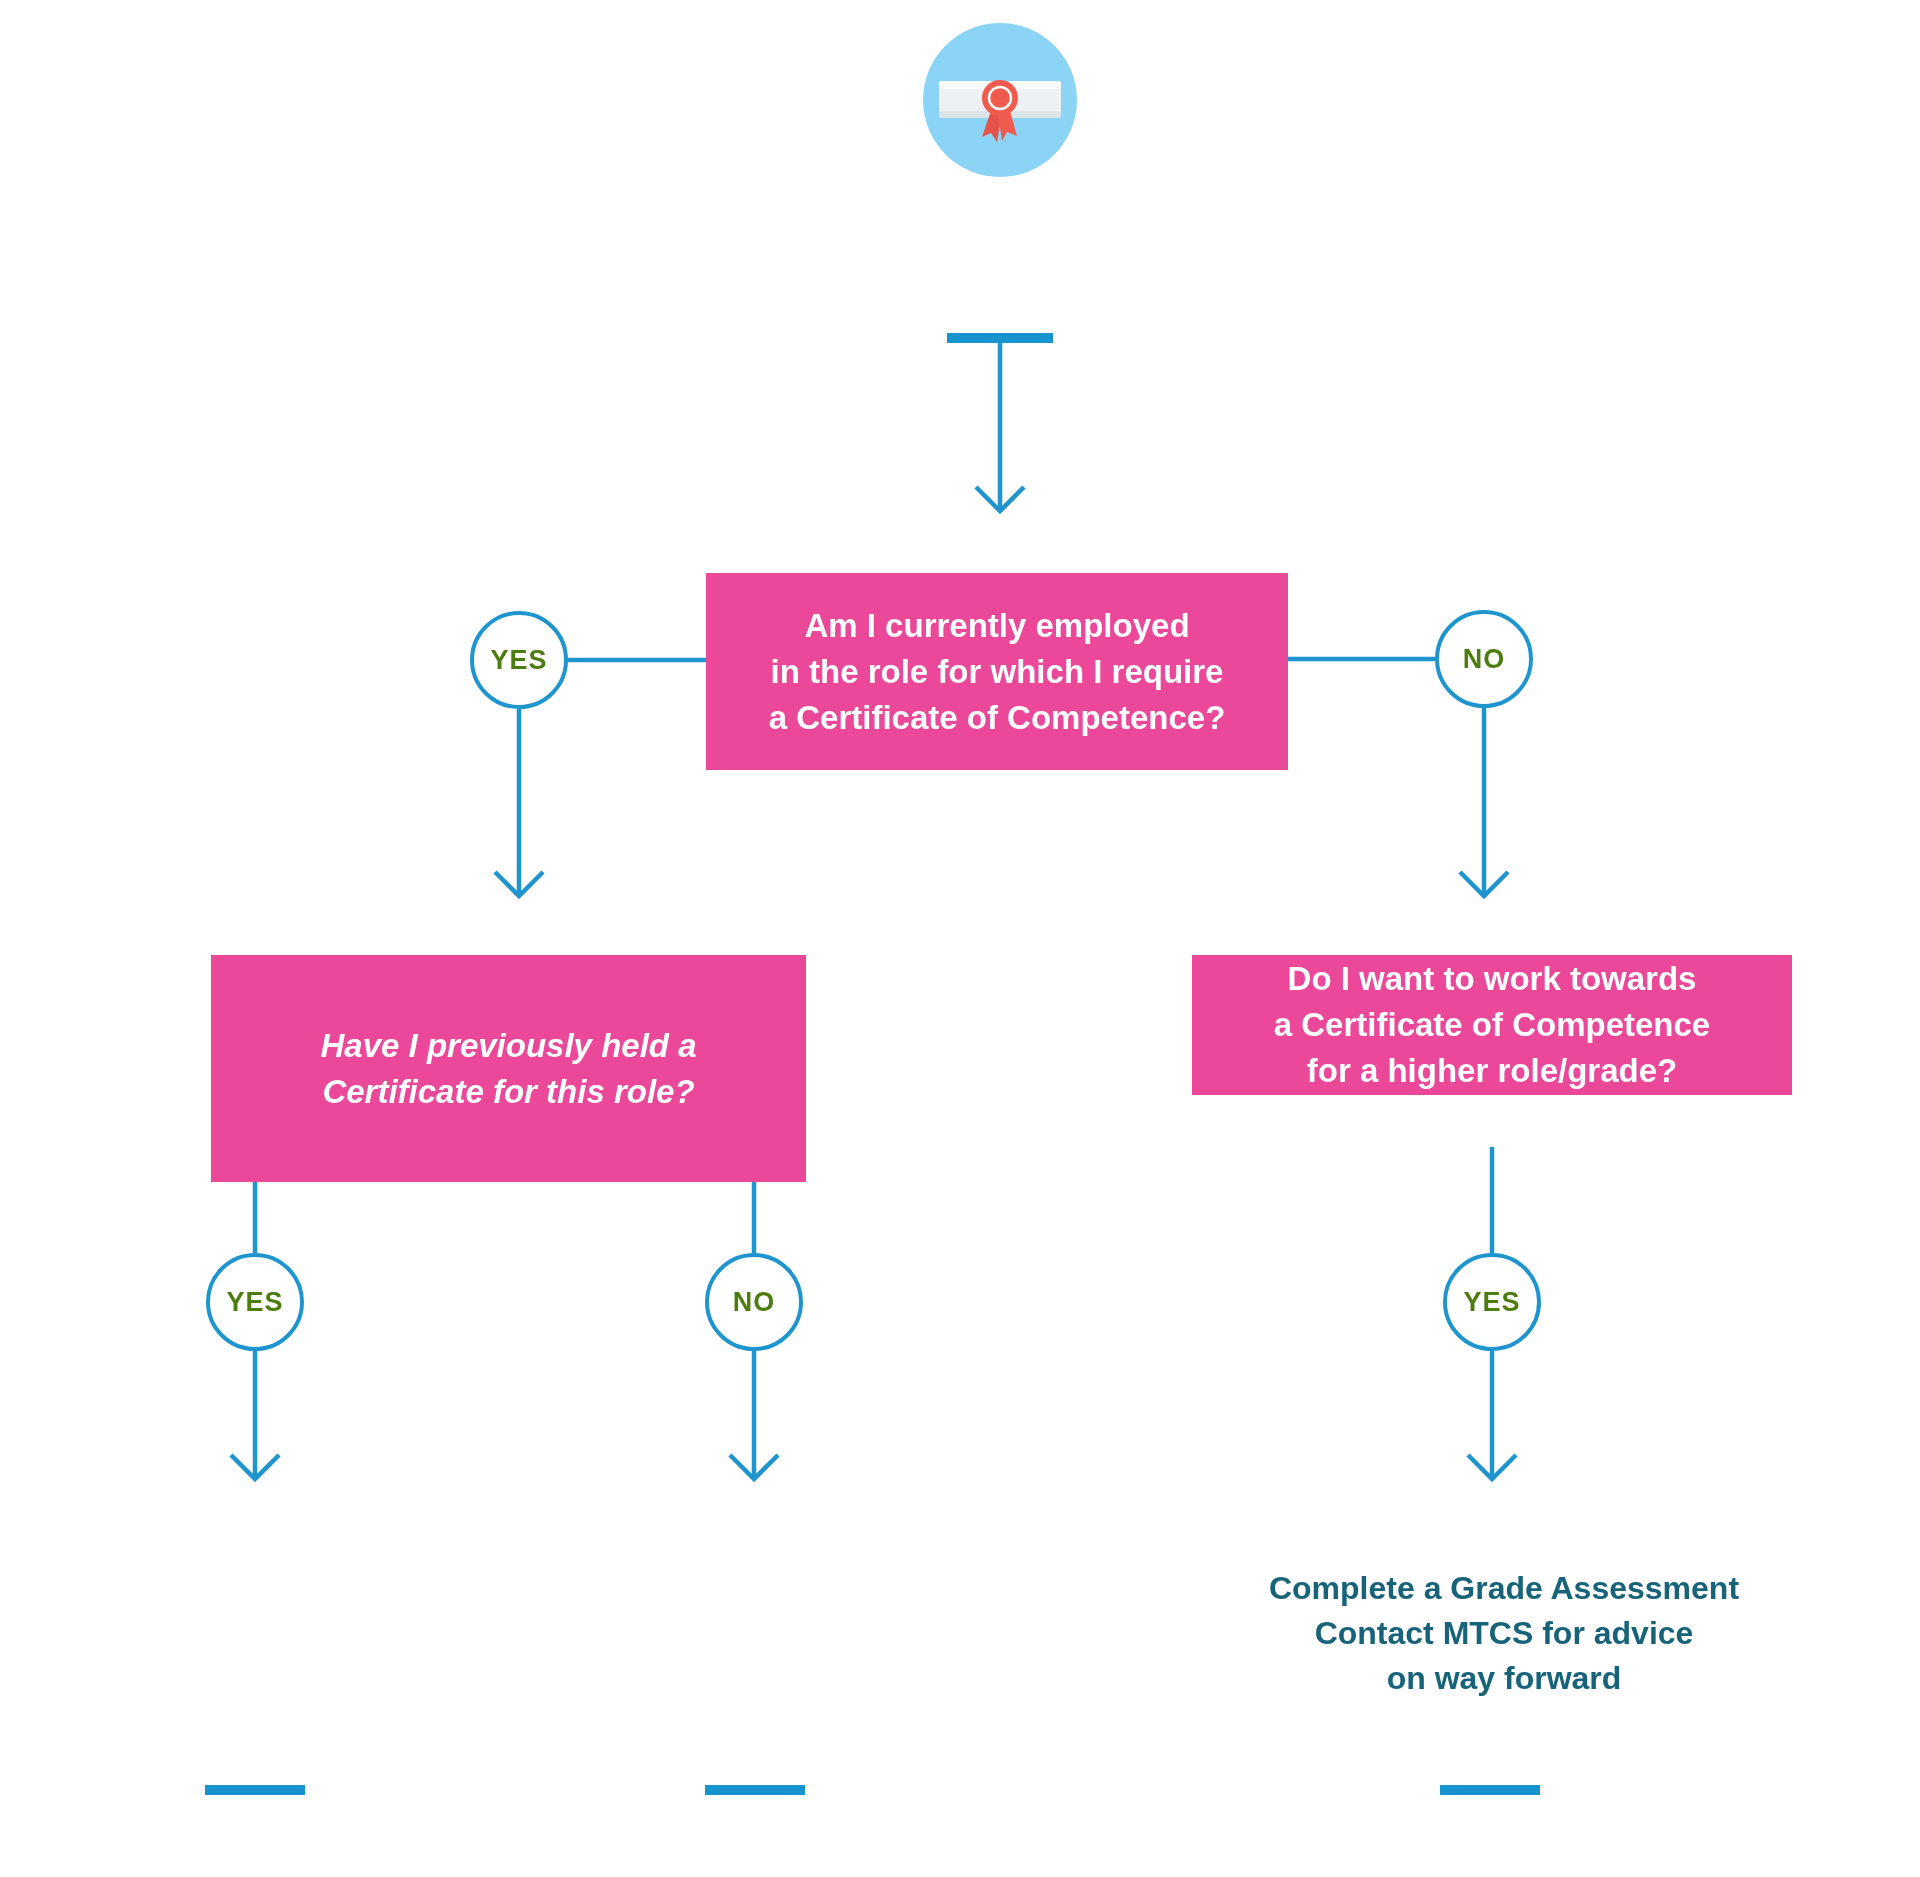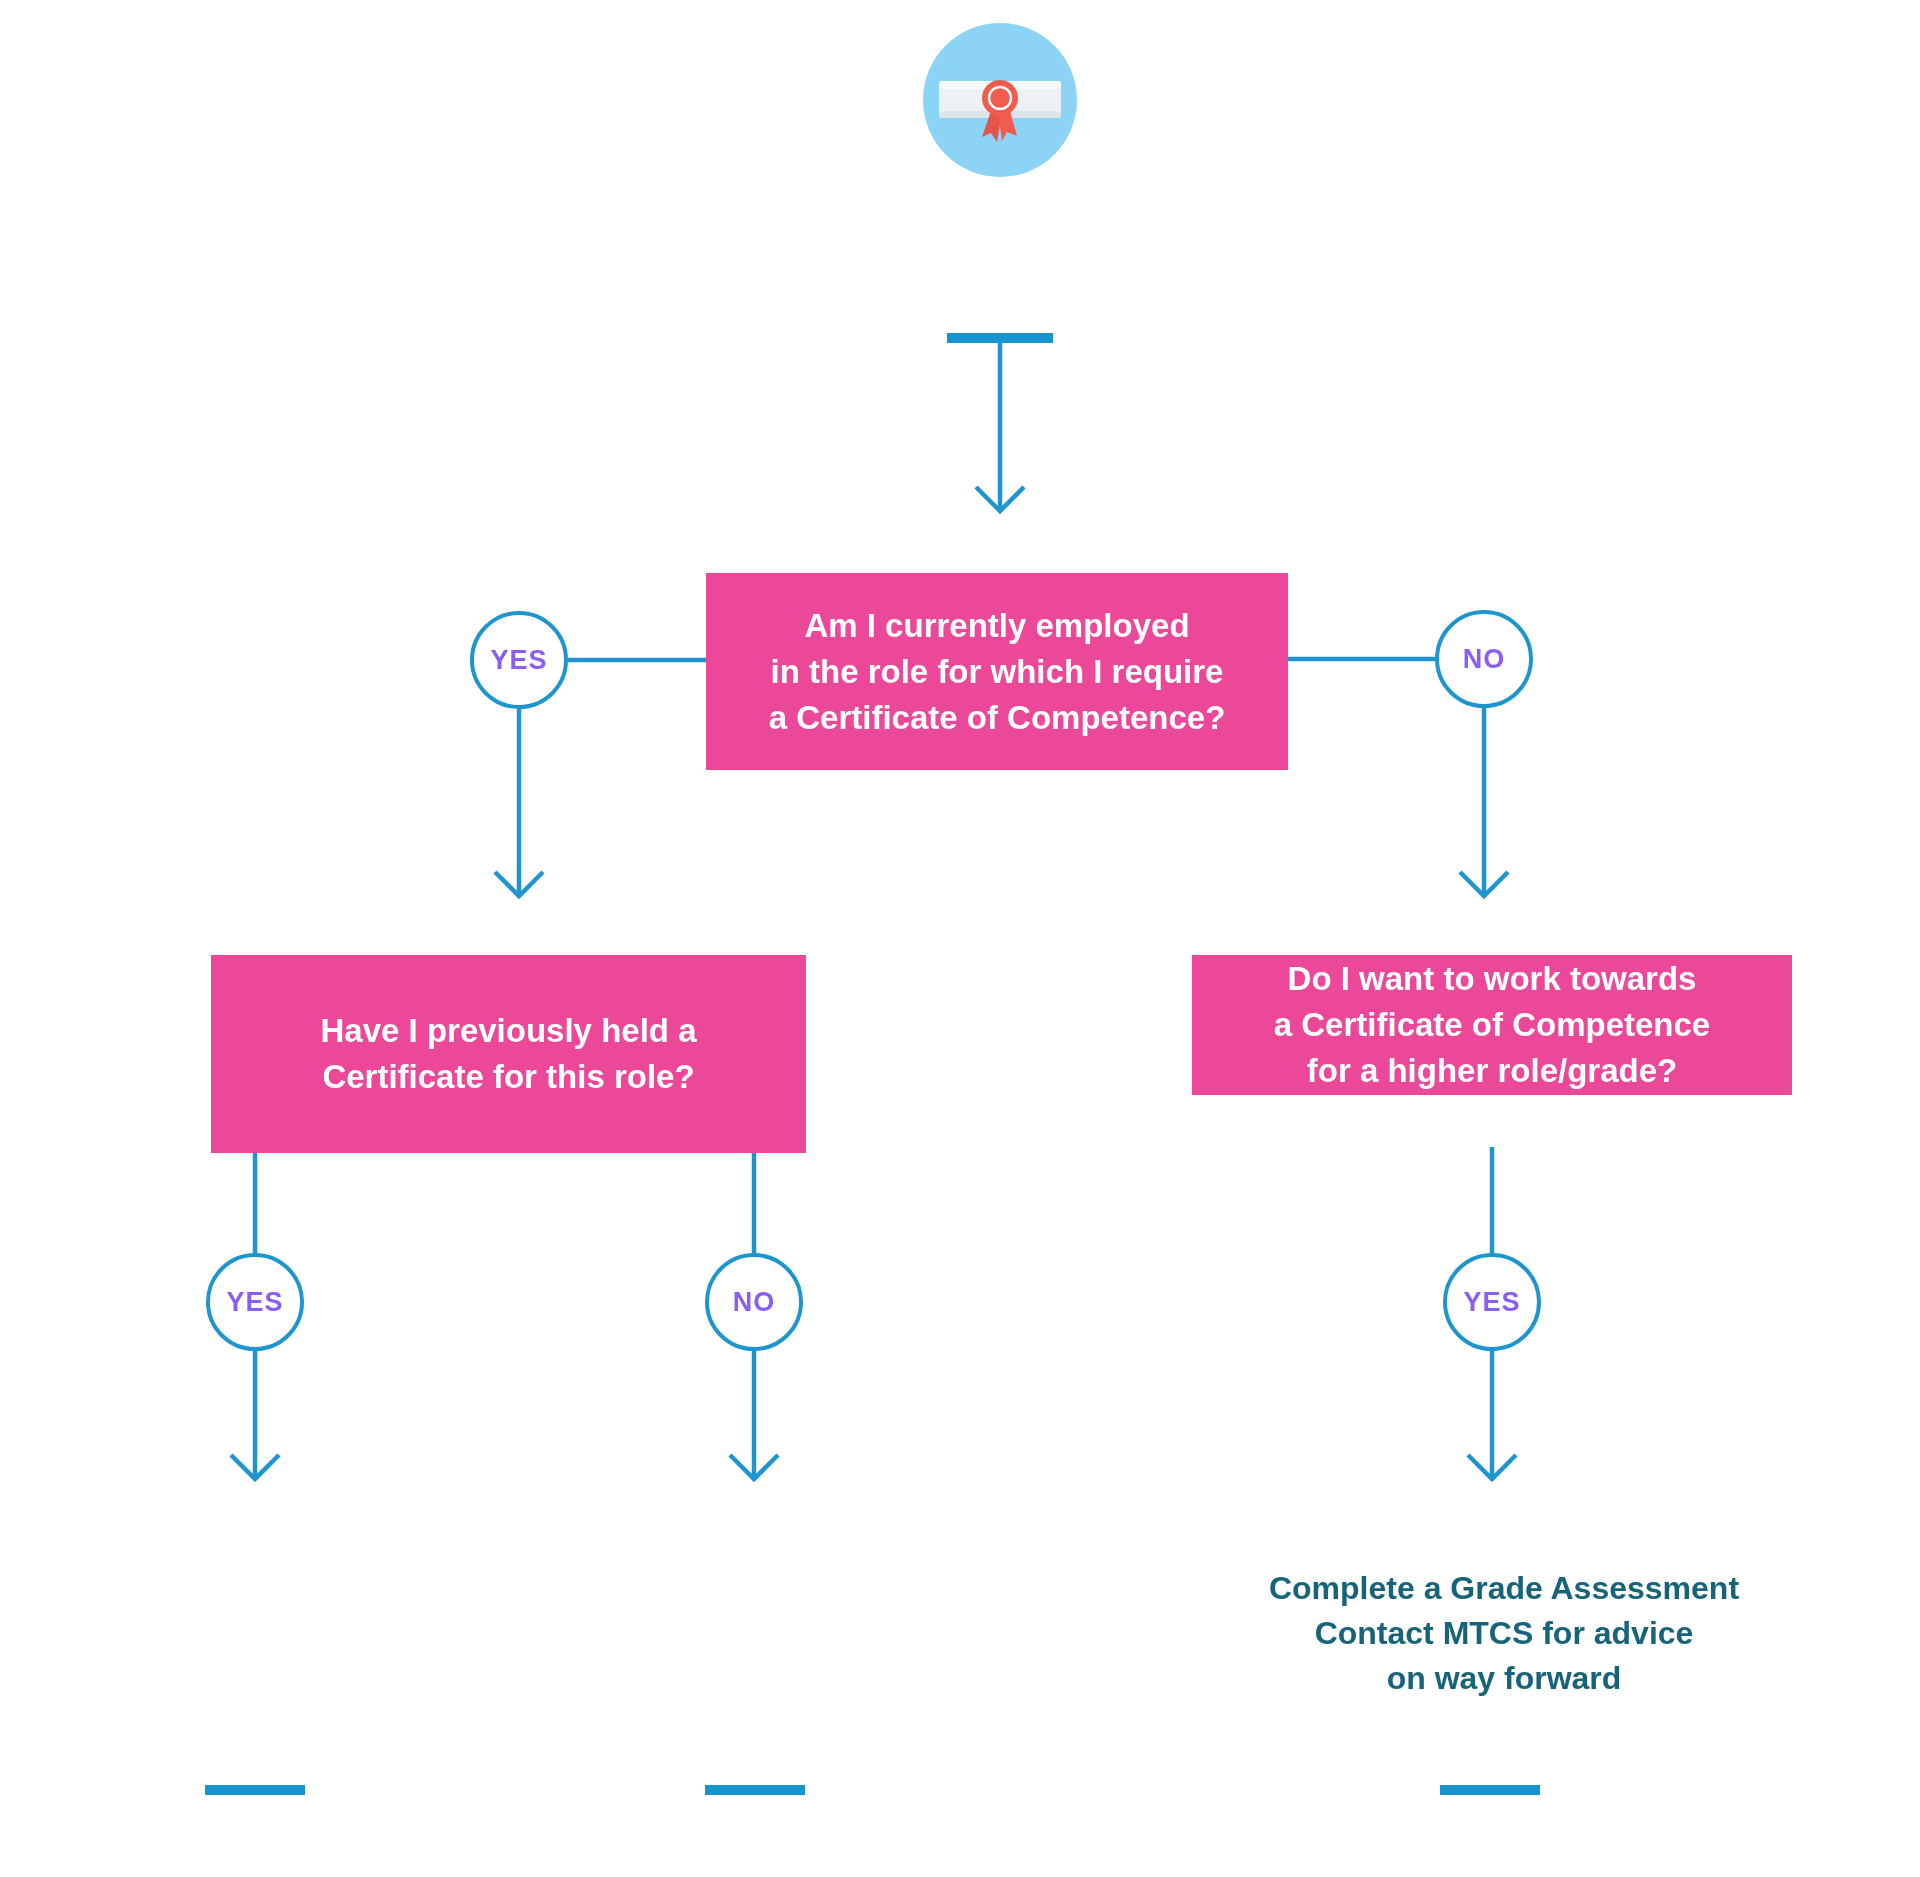--- a/index.html
+++ b/index.html
@@ -30,28 +30,28 @@
   
   #connectors{position:absolute;left:0;top:0;pointer-events:none;}
   #connectors path{stroke:#1E95CE;stroke-width:4.5;fill:none;}
   
   .decision-box{
     position:absolute;background:#ec4899;color:#ffffff;
     display:flex;align-items:center;justify-content:center;text-align:center;
     font-size:33px;font-weight:600;line-height:46px;white-space:pre-line;
   }
   #box-q1{left:706px;top:573px;width:582px;height:197px;}
-  #box-q2{left:211px;top:955px;width:595px;height:198px;}
+  #box-q2{left:211px;top:955px;width:595px;height:227px;font-style:italic;}
   #box-q3{left:1192px;top:955px;width:600px;height:140px;}
   
   .label-circle{
     position:absolute;width:90px;height:90px;border-radius:50%;
     border:4px solid #1E95CE;background:#ffffff;
     display:flex;align-items:center;justify-content:center;
-    font-size:27px;font-weight:600;color:#8b5cf6;letter-spacing:1px;
+    font-size:27px;font-weight:600;color:#4d7c0f;letter-spacing:1px;
   }
   #circle-q1-yes{left:470px;top:611px;}
   #circle-q1-no {left:1435px;top:610px;}
   #circle-q2-yes{left:206px;top:1253px;}
   #circle-q2-no {left:705px;top:1253px;}
   #circle-q3-yes{left:1443px;top:1253px;}
   
   .outcome-text{
     position:absolute;text-align:center;
     font-size:32px;font-weight:600;color:#176379;line-height:45px;

